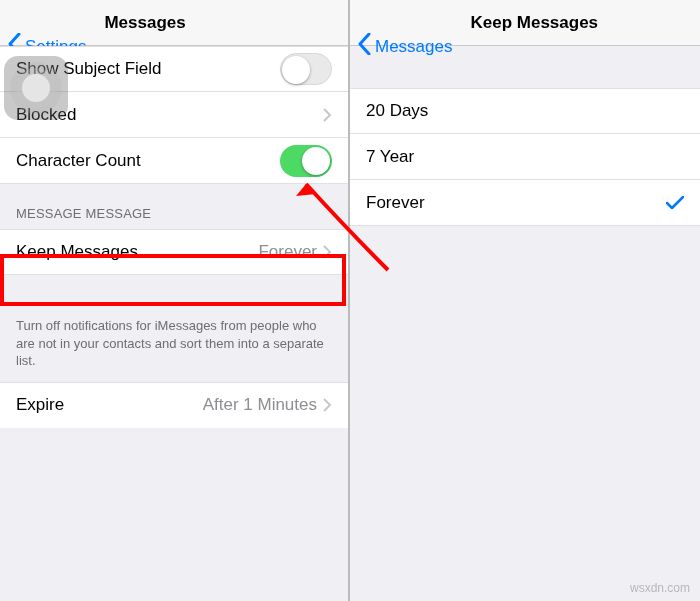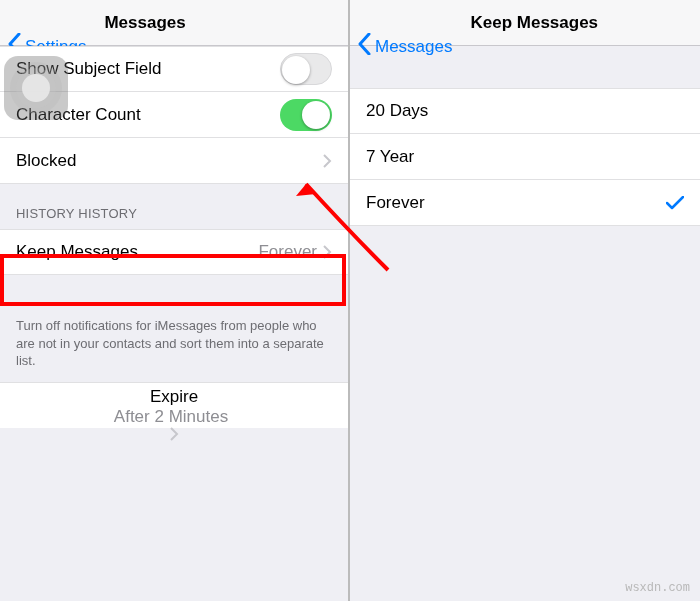--- a/index.html
+++ b/index.html
@@ -5,21 +5,21 @@
   * { box-sizing: border-box; margin: 0; padding: 0; }
   html, body { width: 700px; height: 601px; font-family: -apple-system, "Helvetica Neue", Arial, sans-serif; background: #fff; overflow: hidden; }
   .wrap { display: flex; width: 700px; height: 601px; }
   .panel { position: relative; background: #efeff4; display: flex; flex-direction: column; }
   .panel-left { width: 350px; border-right: 2px solid #bbb; }
   .panel-right { width: 350px; }
   .navbar { height: 46px; background: #f7f7f8; border-bottom: 1px solid #c8c7cc; display: flex; align-items: center; position: relative; padding: 0 8px; }
   .back { display: flex; align-items: center; color: #007aff; font-size: 17px; cursor: pointer; margin-top: 48px; }
   .back svg { width: 13px; height: 22px; margin-right: 4px; }
   .nav-title { font-size: 17px; font-weight: 600; color: #000; margin-left: 18px; }
-  .row { background: #fff; height: 46px; display: flex; align-items: center; padding: 4px 16px; font-size: 17px; color: #000; border-bottom: 1px solid #e0e0e2; position: relative; }
+  .row { background: #fff; height: 46px; display: flex; align-items: center; padding: 12px 16px; font-size: 17px; color: #000; border-bottom: 1px solid #e0e0e2; position: relative; }
   .row.first { border-top: 1px solid #e0e0e2; }
   .row .label { flex: 1; }
   .row .value { color: #8e8e93; margin-right: 6px; }
   .chevron { color: #c7c7cc; }
   .chevron svg { width: 9px; height: 14px; display: block; }
   .check { color: #007aff; }
   .check svg { width: 18px; height: 14px; display: block; }
   .section-header { font-size: 13px; color: #6d6d72; padding: 22px 16px 8px 16px; letter-spacing: 0.2px; }
   .section-footer { font-size: 13px; color: #6d6d72; padding: 12px 16px 12px 16px; line-height: 1.35; }
   .gap-small { height: 30px; }
@@ -29,21 +29,21 @@
   .toggle.off { background: #e9e9ea; border: 1px solid #d8d8da; }
   .toggle.off .knob { left: 1px; }
   .toggle.on { background: #4cd964; }
   .toggle.on .knob { right: 2px; }
   .highlight-box { position: absolute; border: 4px solid #ff0000; pointer-events: none; left: 0; right: 2px; top: 254px; height: 52px; z-index: 5; }
   .assistive { position: absolute; top: 56px; left: 4px; width: 64px; height: 64px; border-radius: 14px; background: rgba(100,100,100,0.35); display: flex; align-items: center; justify-content: center; z-index: 6; }
   .assistive .inner1 { width: 52px; height: 52px; border-radius: 50%; background: rgba(180,180,180,0.25); display: flex; align-items: center; justify-content: center; }
   .assistive .inner2 { width: 40px; height: 40px; border-radius: 50%; background: rgba(200,200,200,0.3); display: flex; align-items: center; justify-content: center; }
   .assistive .inner3 { width: 28px; height: 28px; border-radius: 50%; background: rgba(235,235,235,0.85); }
   .arrow { position: absolute; z-index: 7; pointer-events: none; }
-  .watermark { position: absolute; right: 10px; bottom: 6px; font-size: 12px; color: #b8b8b8; z-index: 8; font-family: Liberation Mono, monospace; }
+  .watermark { position: absolute; right: 10px; bottom: 6px; font-size: 12px; color: #b8b8b8; z-index: 8; }
 </style>
 </head>
 <body>
 
 <div class="wrap">
 
   <div class="panel panel-left">
 
     <div class="navbar">
       <div class="back">
@@ -66,56 +66,56 @@
     </div>
 
     <div class="row first">
       <span class="label">Show Subject Field</span>
       <div class="toggle off">
           <div class="knob"></div>
         </div>
     </div>
 
     <div class="row">
-      <span class="label">Character Count</span>
-      <div class="toggle on">
-          <div class="knob"></div>
-        </div>
-    </div>
-
-    <div class="row">
       <span class="label">Blocked</span>
       <span class="chevron">
         <svg viewBox="0 0 9 14">
             <polyline points="1,1 7,7 1,13" fill="none" stroke="#c7c7cc" stroke-width="2"></polyline>
           </svg>
       </span>
     </div>
 
-    <div class="section-header">HISTORY HISTORY</div>
+    <div class="row">
+      <span class="label">Character Count</span>
+      <div class="toggle on">
+          <div class="knob"></div>
+        </div>
+    </div>
+
+    <div class="section-header">MESSAGE MESSAGE</div>
 
     <div class="row first" style="border-bottom:1px solid #e0e0e2;">
       <span class="label">Keep Messages</span>
       <span class="value">Forever</span>
       <span class="chevron">
         <svg viewBox="0 0 9 14">
             <polyline points="1,1 7,7 1,13" fill="none" stroke="#c7c7cc" stroke-width="2"></polyline>
           </svg>
       </span>
     </div>
 
     <div class="gap-small"></div>
 
 
     <div class="section-footer">Turn off notifications for iMessages from people who are not in your contacts and sort them into a separate list.</div>
 
 
-    <div class="row first" style="border-bottom:none;flex-direction:column;">
+    <div class="row first" style="border-bottom:none;">
       <span class="label">Expire</span>
-      <span class="value">After 2 Minutes</span>
+      <span class="value">After 1 Minutes</span>
       <span class="chevron">
         <svg viewBox="0 0 9 14">
             <polyline points="1,1 7,7 1,13" fill="none" stroke="#c7c7cc" stroke-width="2"></polyline>
           </svg>
       </span>
     </div>
 
     <div class="highlight-box"></div>
   </div>
 

